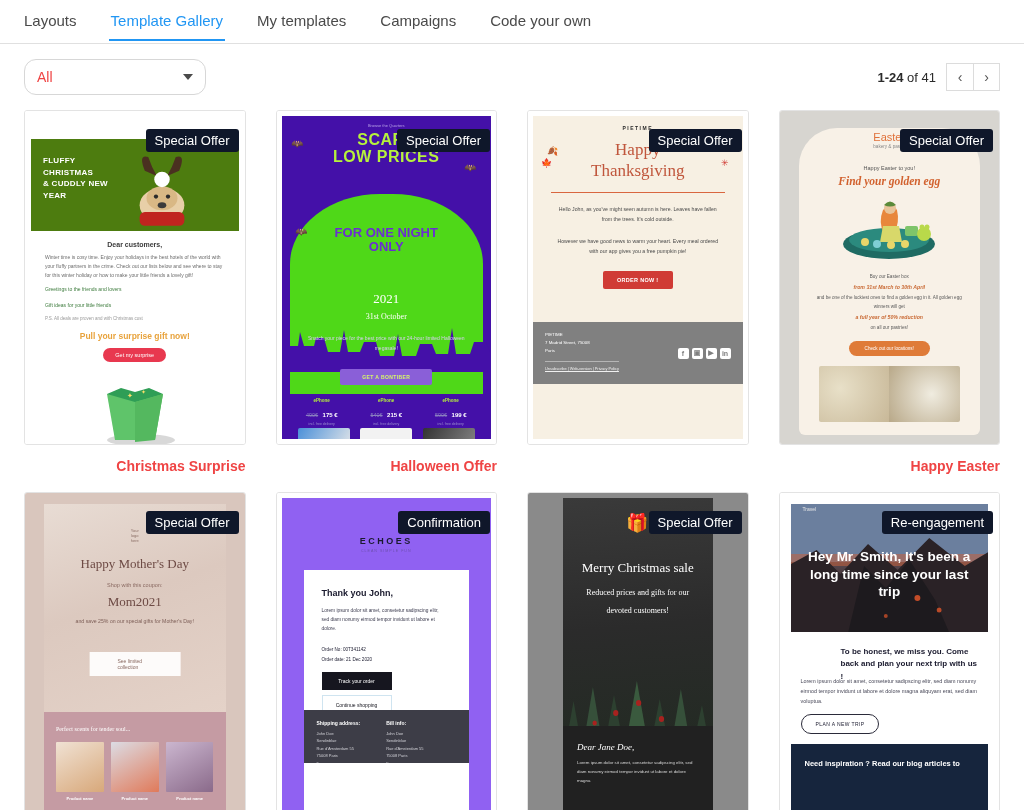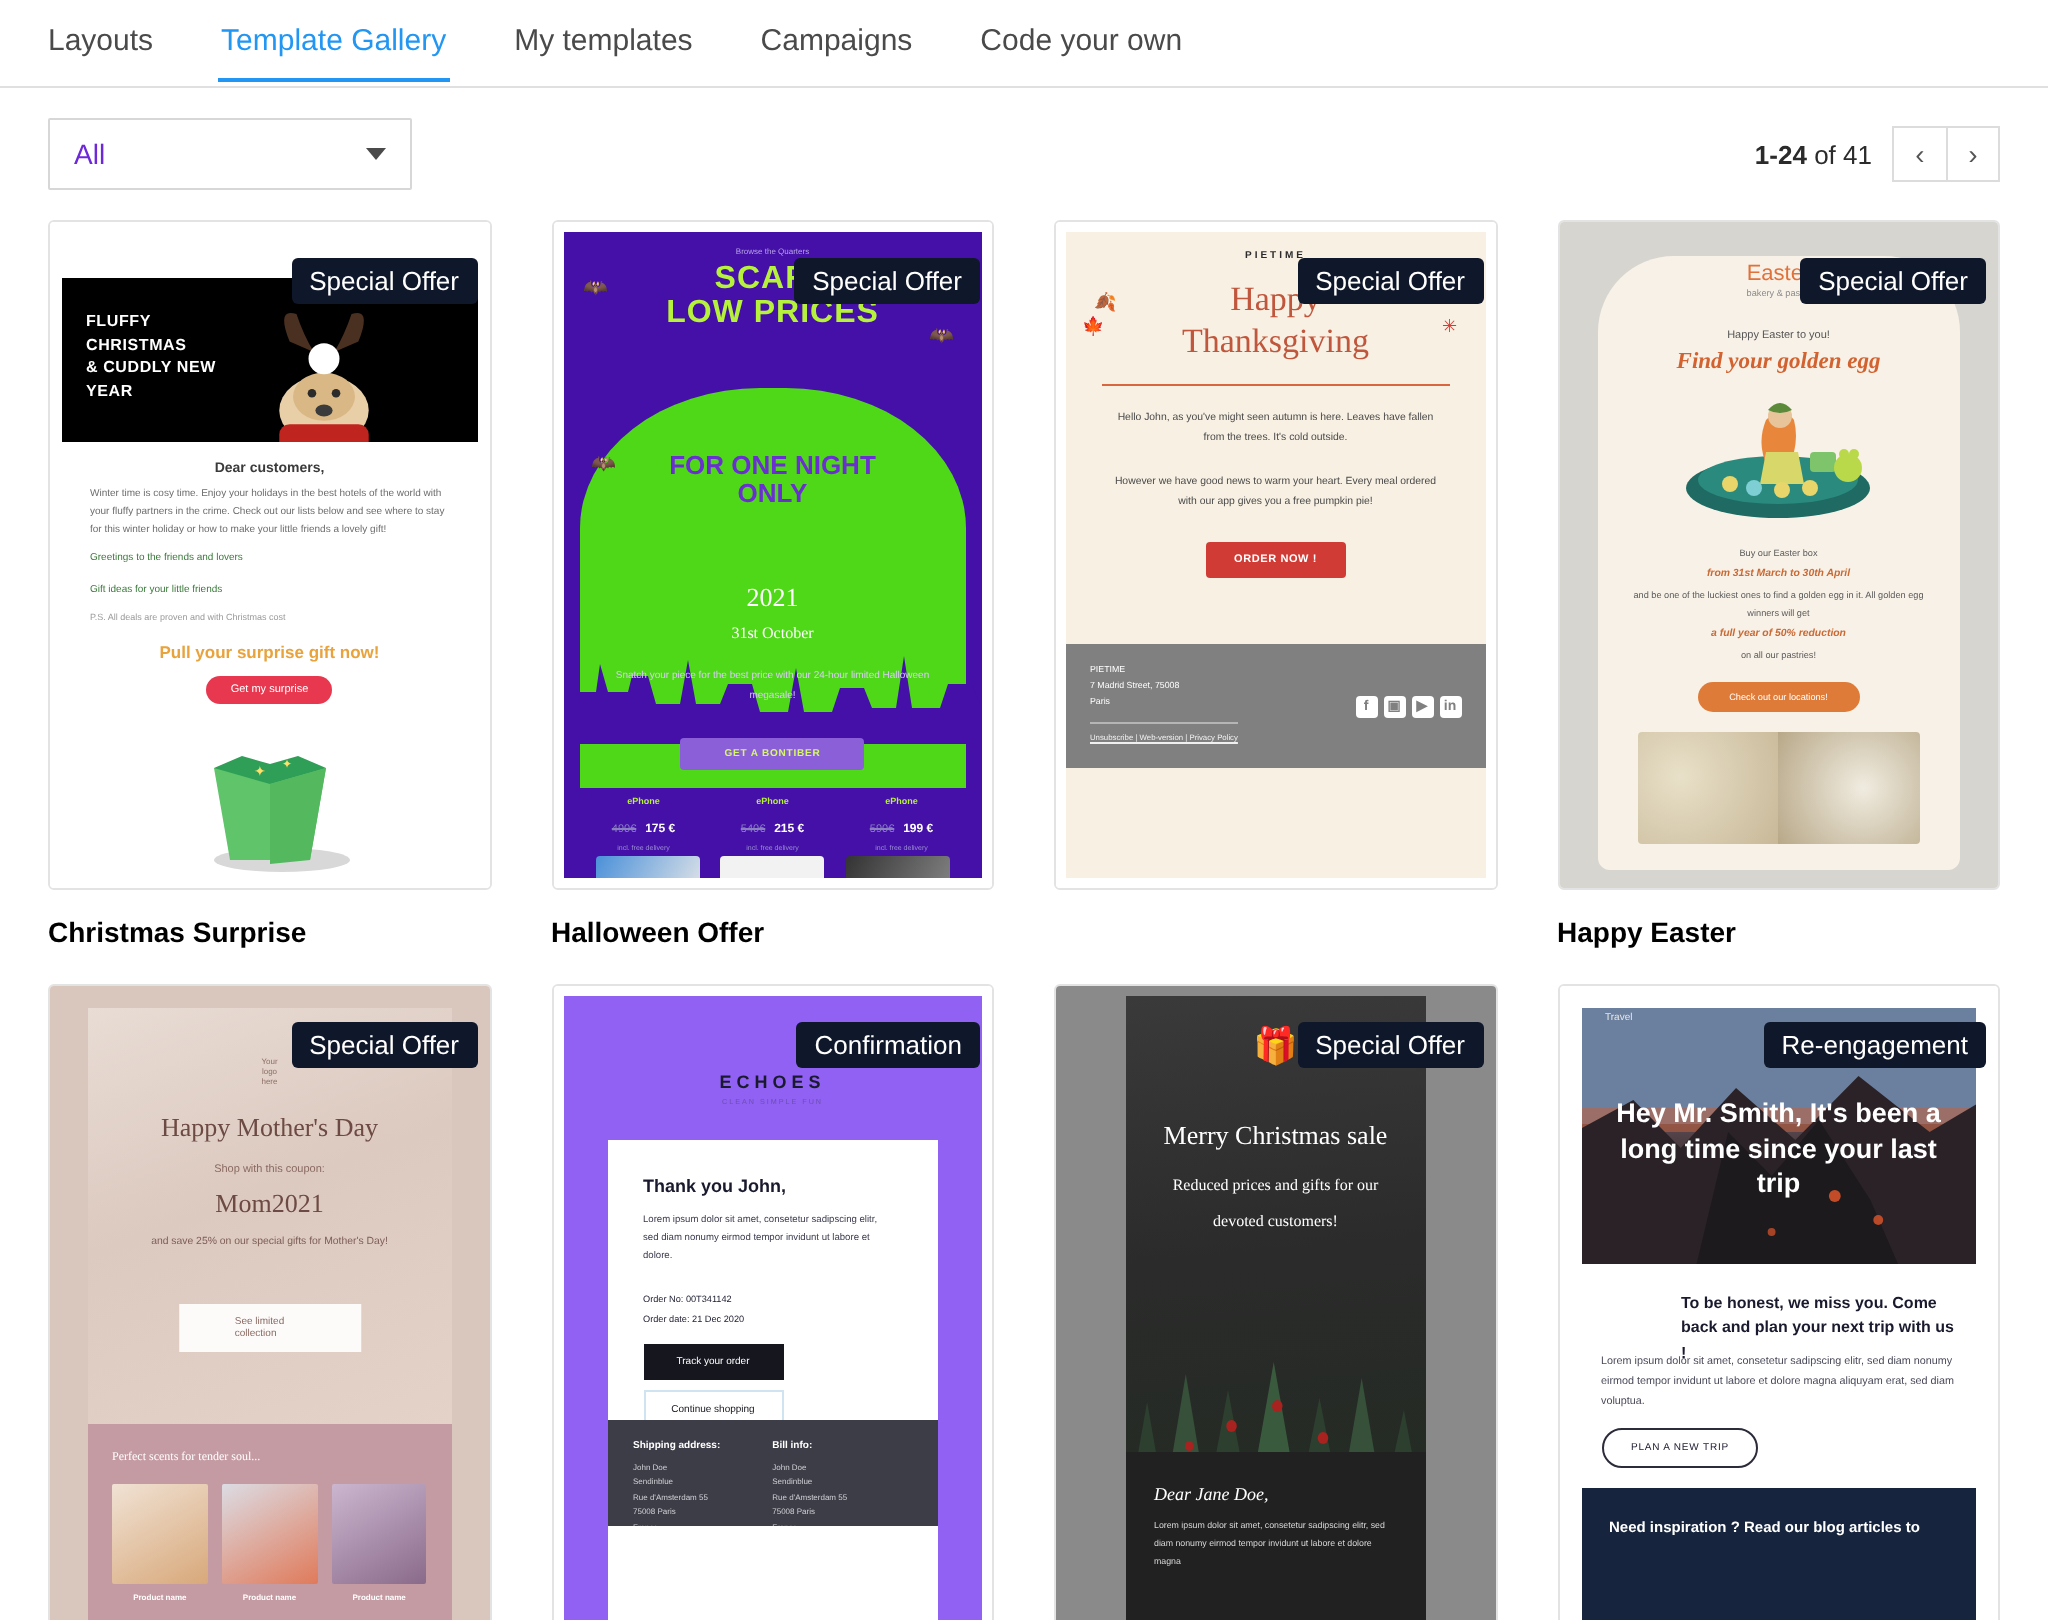--- a/index.html
+++ b/index.html
@@ -41,25 +41,25 @@
   .toolbar {
     height: 66px;
     display: flex;
     align-items: center;
     justify-content: space-between;
     padding: 0 24px;
   }
   .filter-select {
     width: 182px; height: 36px;
     border: 1px solid #d7d7d7;
-    border-radius: 1px;
+    border-radius: 12px;
     background: #fff;
     display: flex; align-items: center;
     padding: 0 12px;
-    font-size: 14px; color: #6d28d9;
+    font-size: 14px; color: #ef4444;
     cursor: pointer;
     justify-content: space-between;
   }
   .caret {
     width: 0; height: 0;
     border-left: 5px solid transparent;
     border-right: 5px solid transparent;
     border-top: 6px solid #4a4a4a;
   }
   .pager { display: flex; align-items: center; gap: 10px; }
@@ -88,43 +88,43 @@
   .thumb {
     position: relative;
     height: 335px;
     border: 1px solid #e3e3e3;
     border-radius: 3px;
     overflow: hidden;
     background: #fff;
     cursor: pointer;
   }
   .card-title {
-    text-align: left;
+    text-align: right;
     font-size: 14px;
     font-weight: bold;
-    color: #000000;
+    color: #ef4444;
     padding: 13px 0 18px 0;
   }
   .badge {
     position: absolute;
     top: 18px; right: 6px;
     background: #0f172a;
     color: #fff;
     font-size: 13px;
     padding: 4px 9px;
     border-radius: 3px;
     white-space: nowrap;
     z-index: 9;
   }
   .inner { position: absolute; inset: 0; }
 
   
   .c1 { background: #fff; padding: 6px 6px; }
   .c1-hero {
-    margin-top: 22px; height: 82px; background: #000000;
+    margin-top: 22px; height: 92px; background: #4d7c0f;
     position: relative; overflow: hidden;
   }
   .c1-hero-txt {
     position: absolute; left: 12px; top: 16px;
     color: #fff; font-size: 8px; font-weight: bold;
     line-height: 1.45; letter-spacing: .3px;
   }
   .dog {
     position: absolute; right: 34px; top: 6px; width: 86px; height: 86px;
   }

